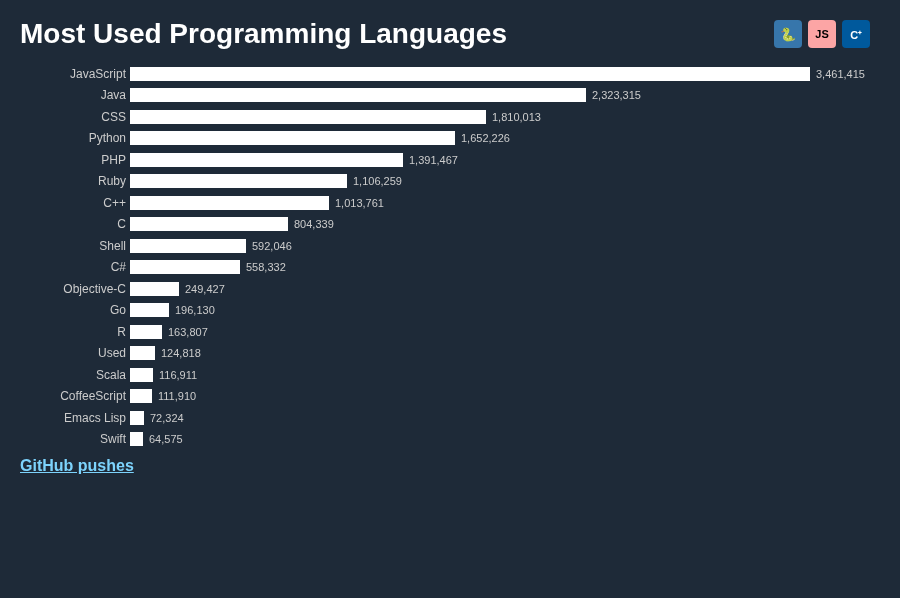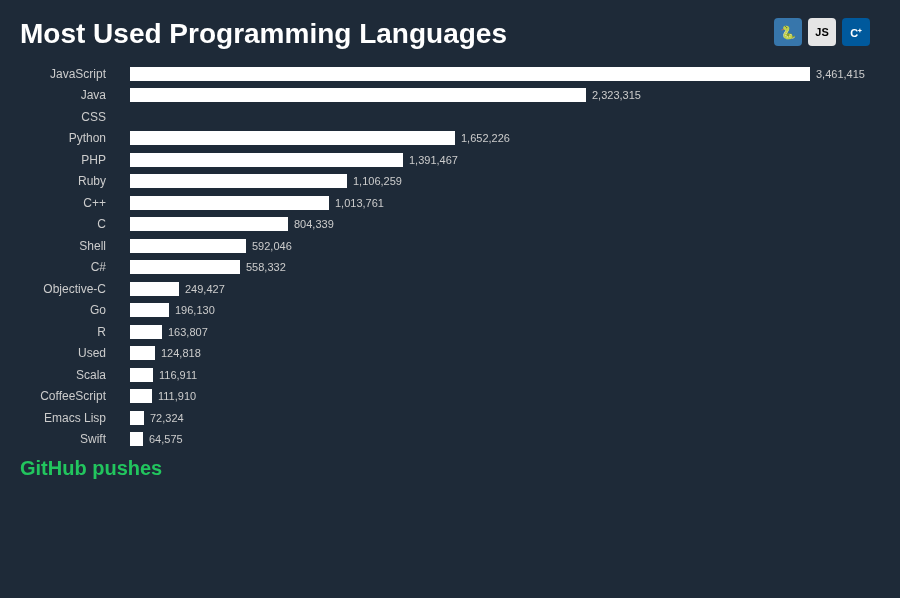--- a/index.html
+++ b/index.html
@@ -12,21 +12,21 @@
       overflow: hidden;
       position: relative;
     }
     .container {
       padding: 18px 30px 18px 20px;
       width: 900px;
       height: 598px;
     }
     .header {
       display: flex;
-      align-items: flex-start;
+      align-items: center;
       justify-content: space-between;
       margin-bottom: 14px;
     }
     .title {
       font-size: 28px;
       font-weight: bold;
       color: #ffffff;
     }
     .icons {
       display: flex;
@@ -37,37 +37,37 @@
       width: 28px;
       height: 28px;
       border-radius: 4px;
       display: flex;
       align-items: center;
       justify-content: center;
       font-size: 13px;
       font-weight: bold;
     }
     .icon-python { background: #3776ab; color: #ffd43b; }
-    .icon-js { background: #e5e5e5; color: #000; font-size: 11px; }
+    .icon-js { background: #fca5a5; color: #000; font-size: 11px; }
     .icon-cpp { background: #00599c; color: #fff; font-size: 11px; }
 
     .chart-area {
       display: flex;
       flex-direction: column;
       gap: 2.5px;
     }
     .bar-row {
       display: flex;
       align-items: center;
       height: 19px;
     }
     .bar-label {
       width: 110px;
       text-align: right;
-      padding-right: 24px;
+      padding-right: 4px;
       font-size: 12px;
       color: #cccccc;
       flex-shrink: 0;
     }
     .bar-track {
       flex: 1;
       display: flex;
       align-items: center;
       position: relative;
     }
@@ -78,23 +78,24 @@
     }
     .bar-value {
       margin-left: 6px;
       font-size: 11px;
       color: #cccccc;
       white-space: nowrap;
       text-align: center;
     }
     .footer {
       margin-top: 8px;
-      font-size: 20px;
+      font-size: 16px;
       font-weight: bold;
-      color: #22c55e;
+      color: #7dd3fc;
+      text-decoration: underline;
     }
   </style>
 </head>
 <body>
 
 <div class="container">
   <div class="header">
     <h1 class="title">Most Used Programming Languages</h1>
     <div class="icons">
       <div class="icon-badge icon-python">🐍</div>
@@ -113,20 +114,24 @@
       </div>
       <div class="bar-row">
         <div class="bar-label">Java</div>
         <div class="bar-track">
           <div class="bar-fill" style="width: 456px;"></div>
           <div class="bar-value">2,323,315</div>
         </div>
       </div>
       <div class="bar-row">
         <div class="bar-label">CSS</div>
+        <div class="bar-track">
+          <div class="bar-fill" style="width: 356px;"></div>
+          <div class="bar-value">1,810,013</div>
+        </div>
       </div>
       <div class="bar-row">
         <div class="bar-label">Python</div>
         <div class="bar-track">
           <div class="bar-fill" style="width: 325px;"></div>
           <div class="bar-value">1,652,226</div>
         </div>
       </div>
       <div class="bar-row">
         <div class="bar-label">PHP</div>

